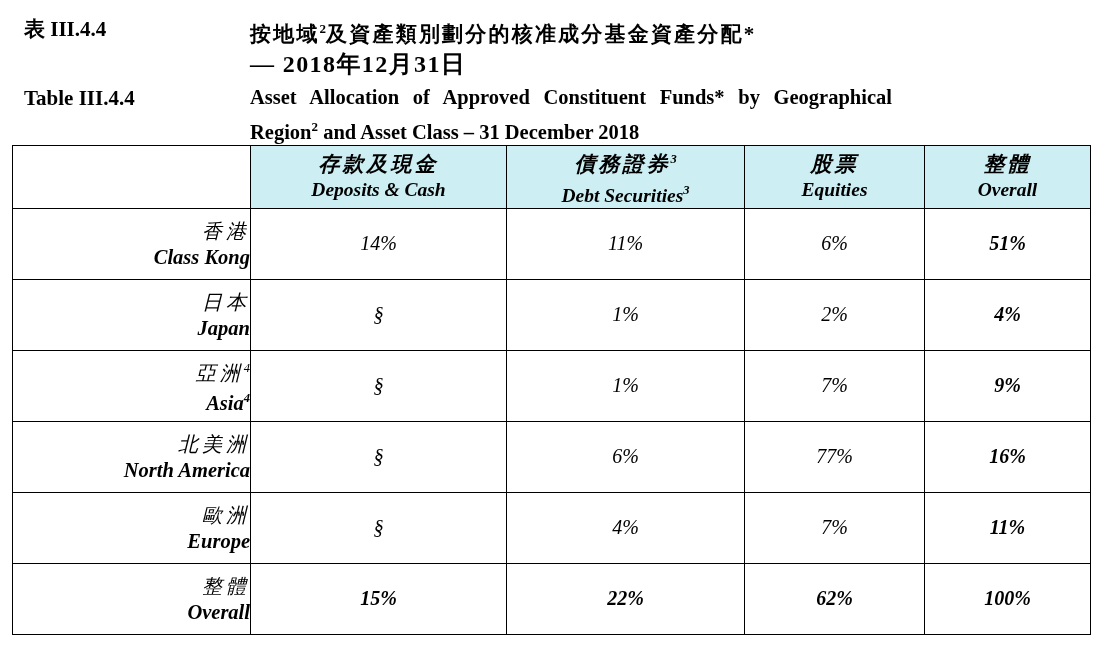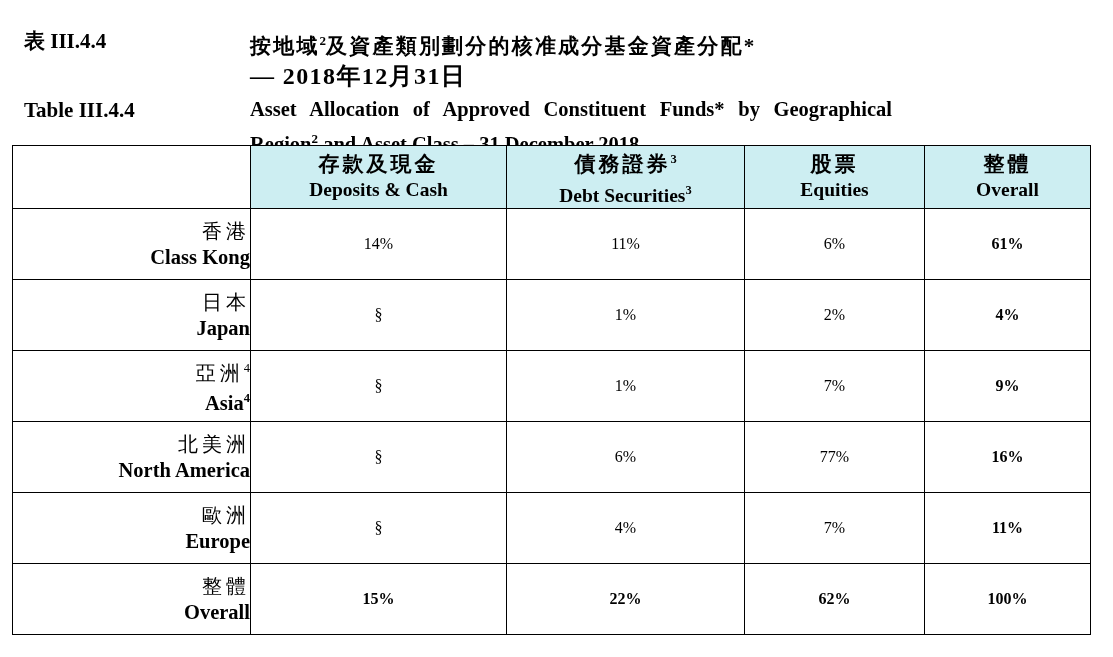--- a/index.html
+++ b/index.html
@@ -12,21 +12,21 @@
     height: 657px;
     font-family: "Liberation Serif", serif;
     color: #000000;
     overflow: hidden;
   }
   .page {
     position: relative;
     width: 906px;
     height: 657px;
     box-sizing: border-box;
-    padding: 26px 14px 0 24px;
+    padding: 14px 14px 0 24px;
   }
 
   
   .title-block {
     display: block;
   }
   .title-row {
     display: flex;
     align-items: flex-start;
   }
@@ -73,20 +73,21 @@
   .row-en-label {
     margin-top: 4px;
   }
 
   
   .table-wrap {
     position: absolute;
     left: 12px;
     top: 145px;
     width: 1078px;
+    font-style: italic;
   }
   table.data {
     border-collapse: collapse;
     table-layout: fixed;
     width: 1078px;
   }
   table.data td, table.data th {
     border: 1px solid #000000;
     padding: 0;
     vertical-align: middle;
@@ -150,21 +151,21 @@
     line-height: 26px;
     font-weight: bold;
   }
   .lbl-zh .sup, .lbl-en .sup {
     font-size: 12.5px;
     vertical-align: super;
     letter-spacing: 0;
   }
   td.val {
     text-align: center;
-    font-size: 16px;
+    font-size: 20px;
   }
   td.val.bold {
     font-weight: bold;
   }
   tr.total td.val {
     font-weight: bold;
   }
 </style>
 </head>
 <body>
@@ -219,21 +220,21 @@
       </thead>
       <tbody>
         <tr>
           <td class="rowlabel">
             <span class="lbl-zh">香港</span>
             <span class="lbl-en">Class Kong</span>
           </td>
           <td class="val">14%</td>
           <td class="val">11%</td>
           <td class="val">6%</td>
-          <td class="val bold">61%</td>
+          <td class="val bold">51%</td>
         </tr>
         <tr>
           <td class="rowlabel">
             <span class="lbl-zh">日本</span>
             <span class="lbl-en">Japan</span>
           </td>
           <td class="val">§</td>
           <td class="val">1%</td>
           <td class="val">2%</td>
           <td class="val bold">4%</td>

